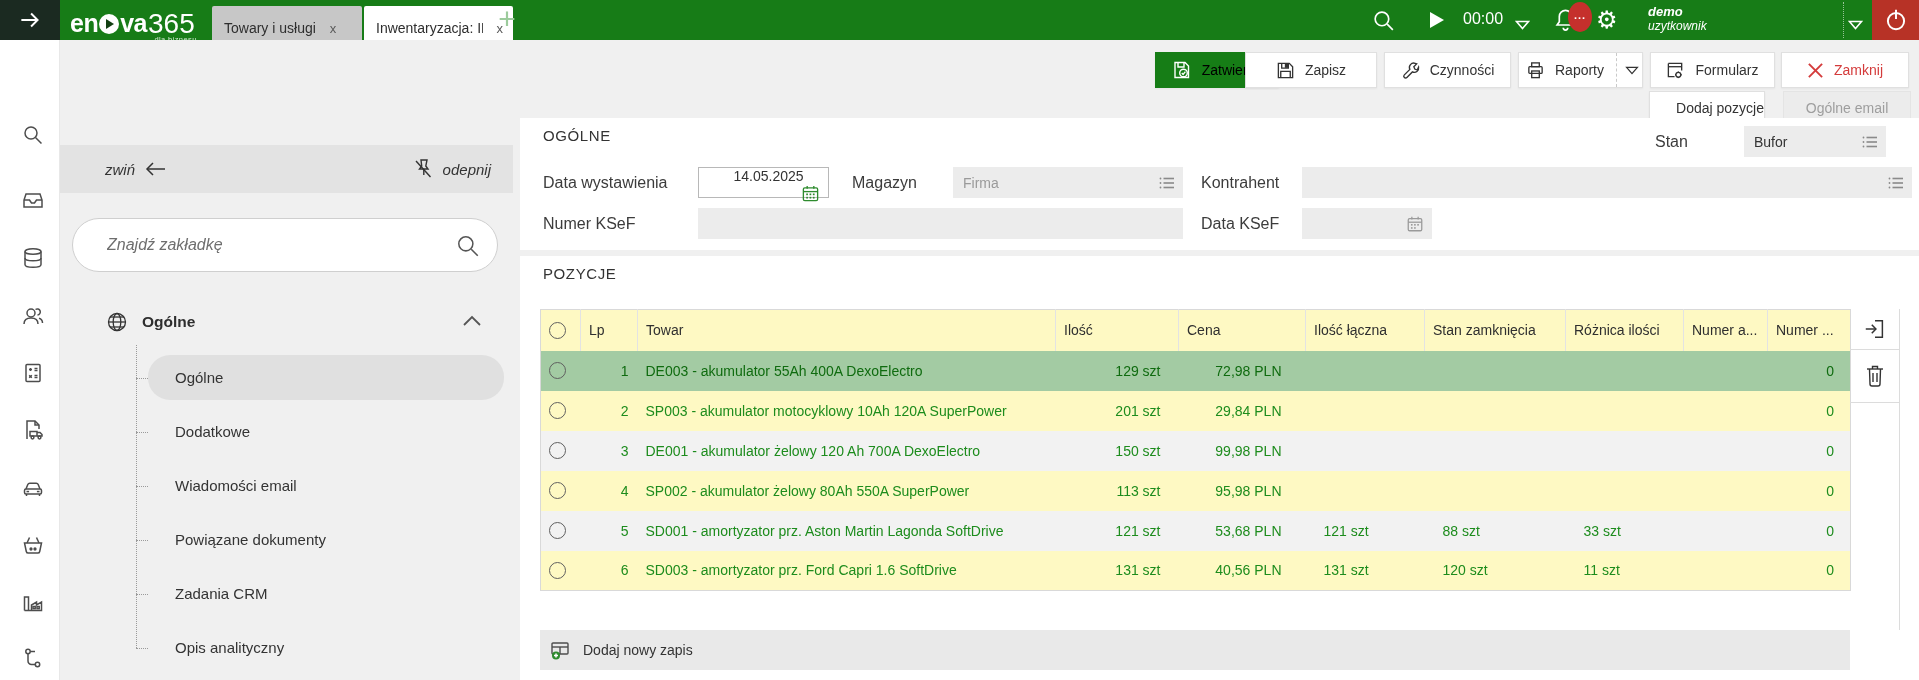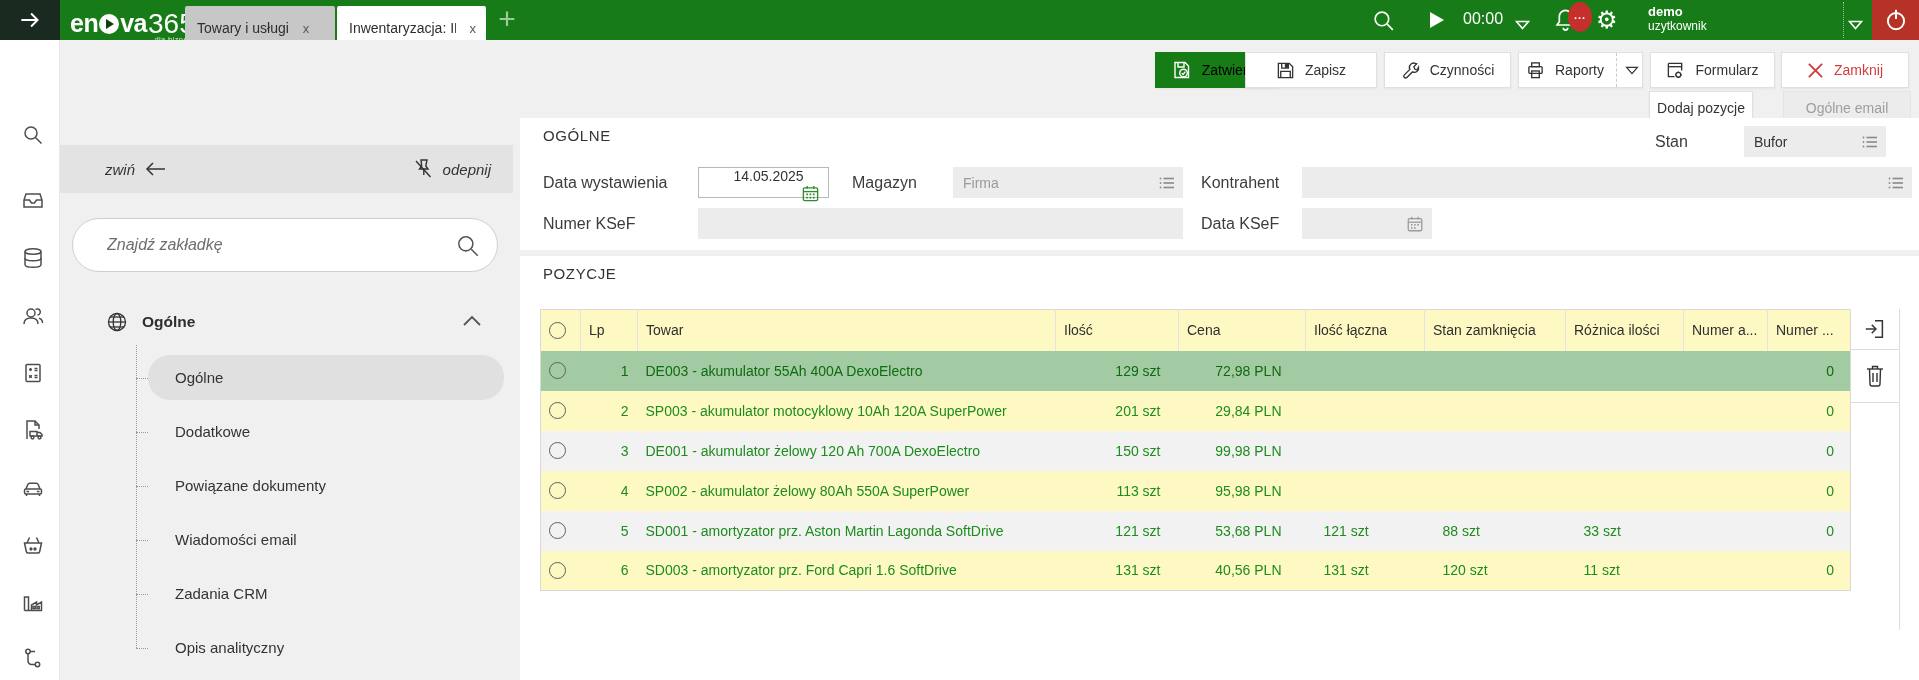--- a/index.html
+++ b/index.html
@@ -11,29 +11,29 @@
 
   
   .topbar { position:absolute; left:0; top:0; width:1919px; height:40px; background:#177c17;border-radius:6px; }
   .corner { position:absolute; left:0; top:0; width:60px; height:40px; background:#1b2a21; display:flex; align-items:center; justify-content:center; }
   .logo { position:absolute; left:70px; top:2px; height:36px; color:#fff; display:flex; align-items:flex-end; }
   .logo .en, .logo .va { font-size:25px; font-weight:bold; letter-spacing:-0.5px; line-height:30px;}
   .logo .n365 { font-size:28px; font-weight:normal; line-height:29px; margin-left:1px;}
   .logo .playcircle { width:20px; height:20px; background:#fff; border-radius:50%; margin:0 1px 4px 1px; display:flex; align-items:center; justify-content:center; }
   .logo .playtri { width:0; height:0; border-top:5px solid transparent; border-bottom:5px solid transparent; border-left:8px solid #123f12; margin-left:2px;}
   .logo .tagline { position:absolute; right:-2px; bottom:-6px; font-size:7.5px; color:#d2e8d2; font-weight:normal; letter-spacing:0.4px;}
-  .tab { position:absolute; top:6px; height:44px; display:flex; align-items:center; padding:0 10px 0 12px; font-size:14px; color:#2e2e2e; border-radius:2px 2px 0 0; cursor:pointer;}
+  .tab { position:absolute; top:6px; height:44px; display:flex; align-items:center; padding:0 10px 0 12px; font-size:14px; color:#2e2e2e; border-radius:2px 2px 0 0; cursor:pointer;margin-left:27px;}
   .tab.inactive { background:#c7c7c7; }
   .tab.active { background:#ffffff; }
   .tab .tab-label { max-width:118px; overflow:hidden; white-space:nowrap; }
   .tab .tab-close { margin-left:14px; font-size:13px; color:#5a5a5a; }
   .newtab { position:absolute; left:491px; top:4px; width:32px; height:32px; color:#9ccb9c; font-size:30px; line-height:30px; text-align:center; font-weight:300; cursor:pointer;}
   .tb-ico { position:absolute; top:8px; cursor:pointer; }
   .tb-time { position:absolute; left:1463px; top:10px; color:#fff; font-size:16px; }
-  .tb-user { position:absolute; left:1648px; top:4px; color:#fff; line-height:15px; cursor:pointer;}
+  .tb-user { position:absolute; left:1648px; top:4px; color:#fff; line-height:15px; cursor:pointer;font-style:italic;}
   .tb-user .u1 { font-size:13px; font-weight:bold; }
   .tb-user .u2 { font-size:12px; }
   .badge { position:absolute; left:1568px; top:2px; width:24px; height:30px; background:#c5302c; border-radius:50%; color:#fff; font-size:11px; font-weight:bold; text-align:center; line-height:26px; letter-spacing:1px;}
   .dotsep { position:absolute; left:1843px; top:2px; height:36px; border-left:1px dotted rgba(255,255,255,0.55); }
   .powerblock { position:absolute; left:1872px; top:0; width:47px; height:40px; background:#b73226; display:flex; align-items:center; justify-content:center; cursor:pointer;}
 
   
   .page-title { position:absolute; left:85px; top:46px; font-size:21px; color:#2f2f2f; }
   .btn { position:absolute; height:36px; top:52px; background:#fff; border:1px solid #e0e0e0; box-shadow:0 1px 2px rgba(0,0,0,0.05); display:flex; align-items:center; justify-content:center; gap:10px; font-size:14px; color:#333; cursor:pointer; }
   .btn svg { flex:0 0 auto; }
@@ -220,21 +220,21 @@
     </svg>
   <span>Formularz</span>
 </div>
 <div class="btn danger" style="left:1781px; width:128px;text-align:right;">
   <svg width="17" height="17" viewBox="0 0 18 18" fill="none" stroke="#d43b3b" stroke-width="2">
       <line x1="2" y1="2" x2="16" y2="16"></line>
       <line x1="16" y1="2" x2="2" y2="16"></line>
     </svg>
   <span>Zamknij</span>
 </div>
-<div class="btn row2" style="left:1649px; width:104px;">
+<div class="btn row2" style="left:1649px; width:116px;justify-content:flex-end;">
   <span>Dodaj pozycje</span>
 </div>
 <div class="btn row2 disabled" style="left:1783px; width:128px;">
   <span>Ogólne email</span>
 </div>
 
 <div class="rail">
   <span class="ric" style="top:83px;"><svg width="24" height="24" viewBox="0 0 24 24" fill="none" stroke="#4d4d4d" stroke-width="1.5">
         <circle cx="10" cy="10" r="6"></circle>
         <line x1="14.5" y1="14.5" x2="20.5" y2="20.5"></line>
@@ -355,26 +355,26 @@
         <span>Ogólne</span>
       </div>
 
       <div class="tree-item">
         <span class="tree-tick"></span>
         <span>Dodatkowe</span>
       </div>
 
       <div class="tree-item">
         <span class="tree-tick"></span>
-        <span>Powiązane dokumenty</span>
+        <span>Wiadomości email</span>
       </div>
 
       <div class="tree-item">
         <span class="tree-tick"></span>
-        <span>Wiadomości email</span>
+        <span>Powiązane dokumenty</span>
       </div>
 
       <div class="tree-item">
         <span class="tree-tick"></span>
         <span>Zadania CRM</span>
       </div>
 
       <div class="tree-item">
         <span class="tree-tick"></span>
         <span>Opis analityczny</span>
@@ -584,20 +584,31 @@
           <td class="c-mid">131 szt</td>
           <td class="c-mid">120 szt</td>
           <td class="c-mid">11 szt</td>
           <td></td>
           <td class="c-last">0</td>
         </tr>
 
     </tbody>
   </table>
 
+  <div class="tfooter">
+    <svg width="22" height="22" viewBox="0 0 22 22" fill="none" stroke="#4d4d4d" stroke-width="1.4">
+        <rect x="3" y="4" width="16" height="11" rx="1"></rect>
+        <line x1="3" y1="8" x2="19" y2="8"></line>
+        <line x1="11" y1="8" x2="11" y2="15"></line>
+        <circle cx="7" cy="16.5" r="4" fill="#2e8b2e" stroke="none"></circle>
+        <line x1="7" y1="14.5" x2="7" y2="18.5" stroke="#fff" stroke-width="1.5"></line>
+        <line x1="5" y1="16.5" x2="9" y2="16.5" stroke="#fff" stroke-width="1.5"></line>
+      </svg>
+    <span>Dodaj nowy zapis</span>
+  </div>
 
   <div class="side-strip">
     <div class="cellA">
       <svg width="24" height="24" viewBox="0 0 26 26" fill="none" stroke="#333" stroke-width="1.6">
           <path d="M13,4 H21 V22 H13"></path>
           <line x1="3" y1="13" x2="14" y2="13"></line>
           <polyline points="9.5,8.5 14,13 9.5,17.5"></polyline>
         </svg>
     </div>
     <div class="cellB">

